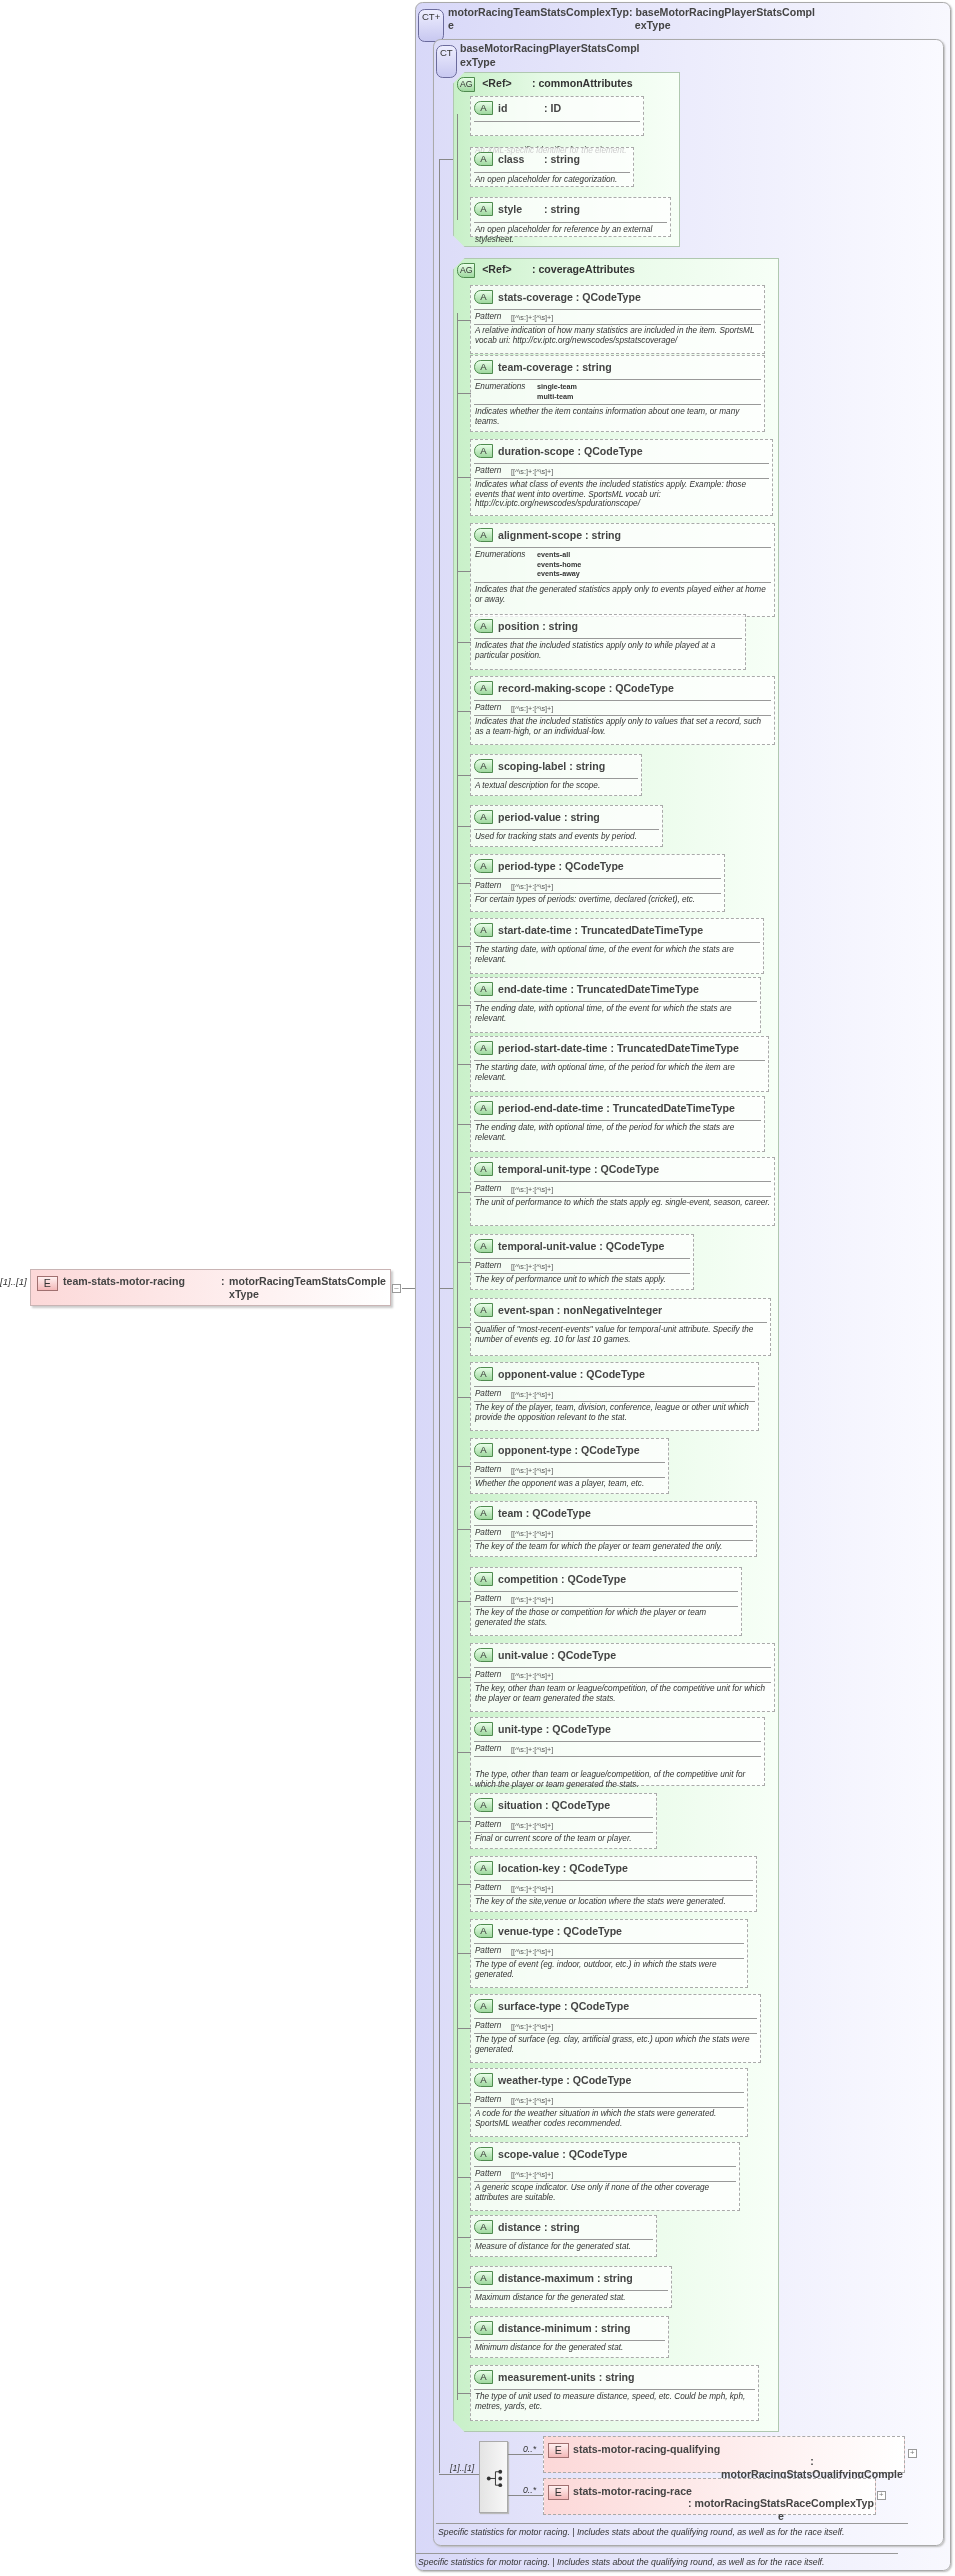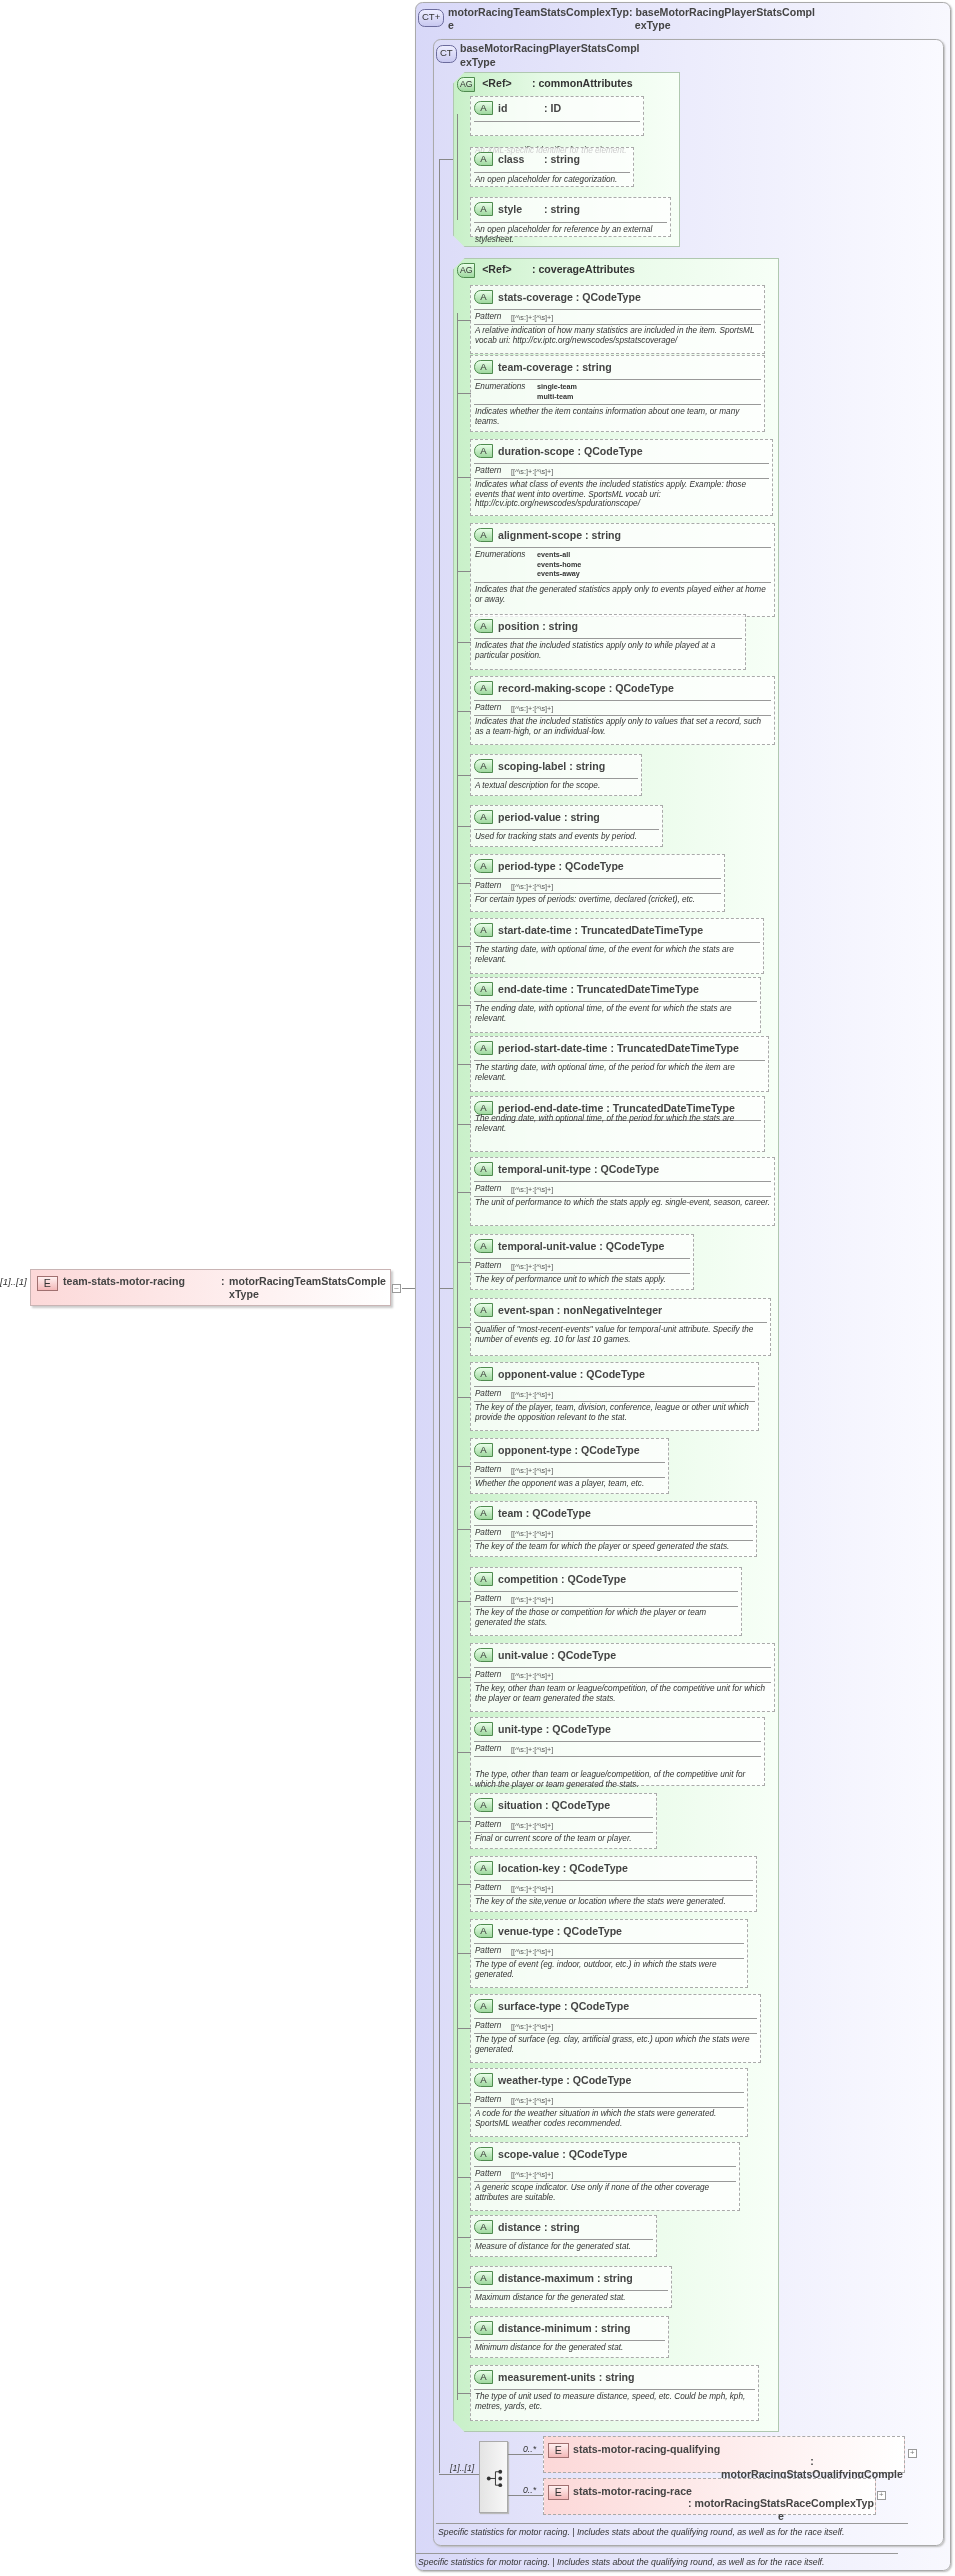--- a/index.html
+++ b/index.html
@@ -11,21 +11,21 @@
   .root-card { position: absolute; left: 0; top: 1276px; font-style: italic; font-size: 9.6px; color: #333; }
   .badge-e { display: inline-block; width: 21px; height: 15.4px; border: 1px solid #a07070; background: linear-gradient(#fff0f0, #f4b8b8); font-size: 10.6px; text-align: center; line-height: 13.5px; color: #333; }
   .root-elem .badge-e { position: absolute; left: 5.8px; top: 5.8px; }
   .root-elem .name { position: absolute; left: 32px; top: 4.8px; font-size: 10.6px; font-weight: bold; color: #444; }
   .root-elem .colon { position: absolute; left: 190px; top: 4.8px; font-size: 10.6px; font-weight: bold; color: #444; }
   .root-elem .type { position: absolute; left: 198px; top: 4.8px; width: 159px; font-size: 10.6px; font-weight: bold; color: #444; line-height: 13.5px; text-align: left; word-break: break-all; }
   .plus-box { position: absolute; width: 8.7px; height: 8.7px; border: 1px solid #999; background: #fff; font-size: 7.7px; line-height: 6.7px; text-align: center; color: #777; }
 
   
   .ct-outer { position: absolute; left: 415px; top: 1.9px; width: 536px; height: 2569px; border: 1px solid #aaa; border-radius: 7.7px; background: linear-gradient(to right, #d8d8f8 0%, #e8e8fb 50%, #f8f8fe 100%); box-shadow: 1px 1px 1.9px #bbb; }
-  .ct-badge { display: inline-block; height: 18px; padding: 0 2.9px; border: 1px solid #6b6b9c; border-radius: 6.7px; background: linear-gradient(#eeeeff, #c8c8f0); font-size: 9.6px; line-height: 13.5px; color: #333; }
+  .ct-badge { display: inline-block; height: 33px; padding: 0 2.9px; border: 1px solid #6b6b9c; border-radius: 6.7px; background: linear-gradient(#eeeeff, #c8c8f0); font-size: 9.6px; line-height: 13.5px; color: #333; }
   .ct-title { position: absolute; font-size: 10.6px; font-weight: bold; color: #444; line-height: 13.5px; }
   .ct-inner { position: absolute; left: 433px; top: 39px; width: 511px; height: 2507px; border: 1px solid #aaa; border-radius: 7.7px; background: linear-gradient(to right, #dcdcf8 0%, #ececfc 50%, #fafaff 100%); box-shadow: 1px 1px 1.9px #bbb; }
   .doc-line { position: absolute; font-style: italic; font-size: 8.7px; color: #333; }
   .hr { position: absolute; height: 1px; background: #999; }
 
   
   .ag { position: absolute; background: linear-gradient(to right, #c8f0c8 0%, #e6fae6 40%, #f7fff7 100%); border: 1px solid #b0c8b0; box-shadow: 1.9px 1.9px 1.9px #aaa; clip-path: polygon(0 11.6px, 11.6px 0, 100% 0, 100% 100%, 11.6px 100%, 0 calc(100% - 11.6px)); }
   .ag-head { position: absolute; font-size: 10.6px; font-weight: bold; color: #333; }
   .ag-badge { display: inline-block; height: 14.5px; padding: 0 1.9px; border: 1px solid #4f8b4f; border-radius: 6.7px 0 0 6.7px; background: linear-gradient(#e8ffe8, #9fd89f); font-size: 8.7px; line-height: 12.5px; color: #333; font-weight: normal; }
 
@@ -252,21 +252,21 @@
       <div>
         <div class="desc" style="top:26px;">The starting date, with optional time, of the period for which the item are relevant.</div>
       </div>
     </div>
     <div class="hline" style="left: 457px; top: 1064px; width: 13.5px;"></div>
     <div class="attr" style="left: 470px; top: 1096px; width: 295px; height: 56px;">
       <span class="a-badge">A</span>
       <span class="a-name">period-end-date-time : TruncatedDateTimeType</span>
       <div class="sep" style="top:23px;"></div>
       <div>
-        <div class="desc" style="top:17px;">The ending date, with optional time, of the period for which the stats are relevant.</div>
+        <div class="desc" style="top:26px;">The ending date, with optional time, of the period for which the stats are relevant.</div>
       </div>
     </div>
     <div class="hline" style="left: 457px; top: 1124px; width: 13.5px;"></div>
     <div class="attr" style="left: 470px; top: 1157px; width: 305px; height: 69px;">
       <span class="a-badge">A</span>
       <span class="a-name">temporal-unit-type : QCodeType</span>
       <div class="sep" style="top:23px;"></div>
       <div>
         <span class="row-label" style="top:26px;">Pattern</span>
         <span class="row-val" style="top:27px;">[[^\s:]+:[^\s]+]</span>
@@ -321,21 +321,21 @@
     </div>
     <div class="hline" style="left: 457px; top: 1466px; width: 13.5px;"></div>
     <div class="attr" style="left: 470px; top: 1501px; width: 287px; height: 56px;">
       <span class="a-badge">A</span>
       <span class="a-name">team       : QCodeType</span>
       <div class="sep" style="top:23px;"></div>
       <div>
         <span class="row-label" style="top:26px;">Pattern</span>
         <span class="row-val" style="top:27px;">[[^\s:]+:[^\s]+]</span>
         <div class="sep" style="top:38px;"></div>
-        <div class="desc" style="top:40px;">The key of the team for which the player or speed generated the stats.</div>
+        <div class="desc" style="top:40px;">The key of the team for which the player or team generated the only.</div>
       </div>
     </div>
     <div class="hline" style="left: 457px; top: 1529px; width: 13.5px;"></div>
     <div class="attr" style="left: 470px; top: 1567px; width: 272px; height: 69px;">
       <span class="a-badge">A</span>
       <span class="a-name">competition : QCodeType</span>
       <div class="sep" style="top:23px;"></div>
       <div>
         <span class="row-label" style="top:26px;">Pattern</span>
         <span class="row-val" style="top:27px;">[[^\s:]+:[^\s]+]</span>

